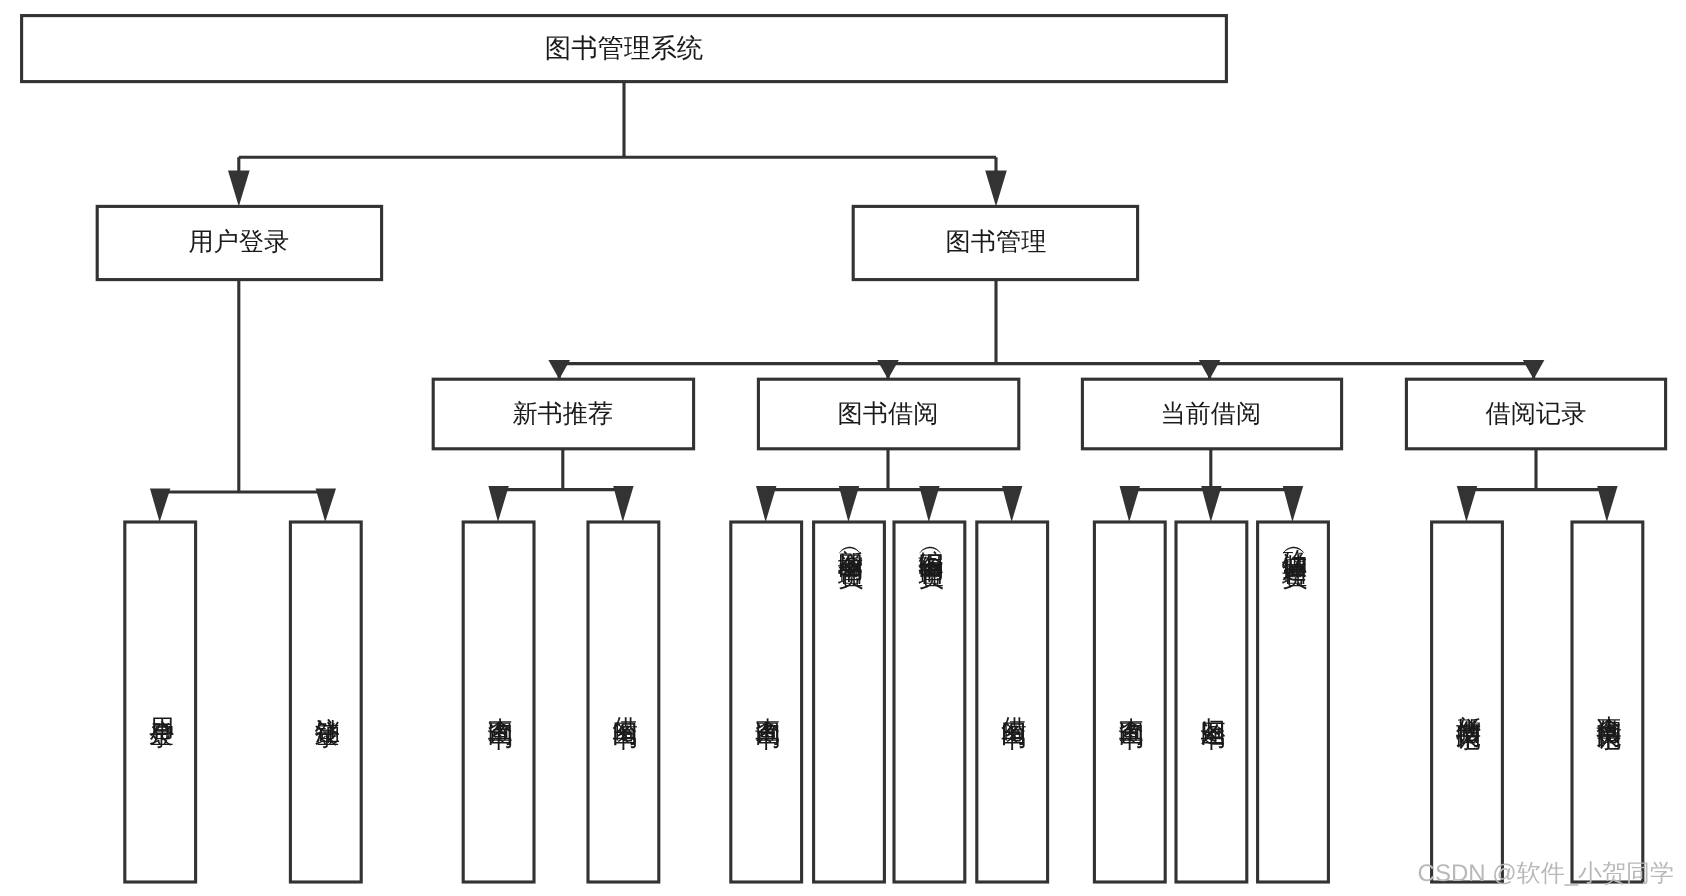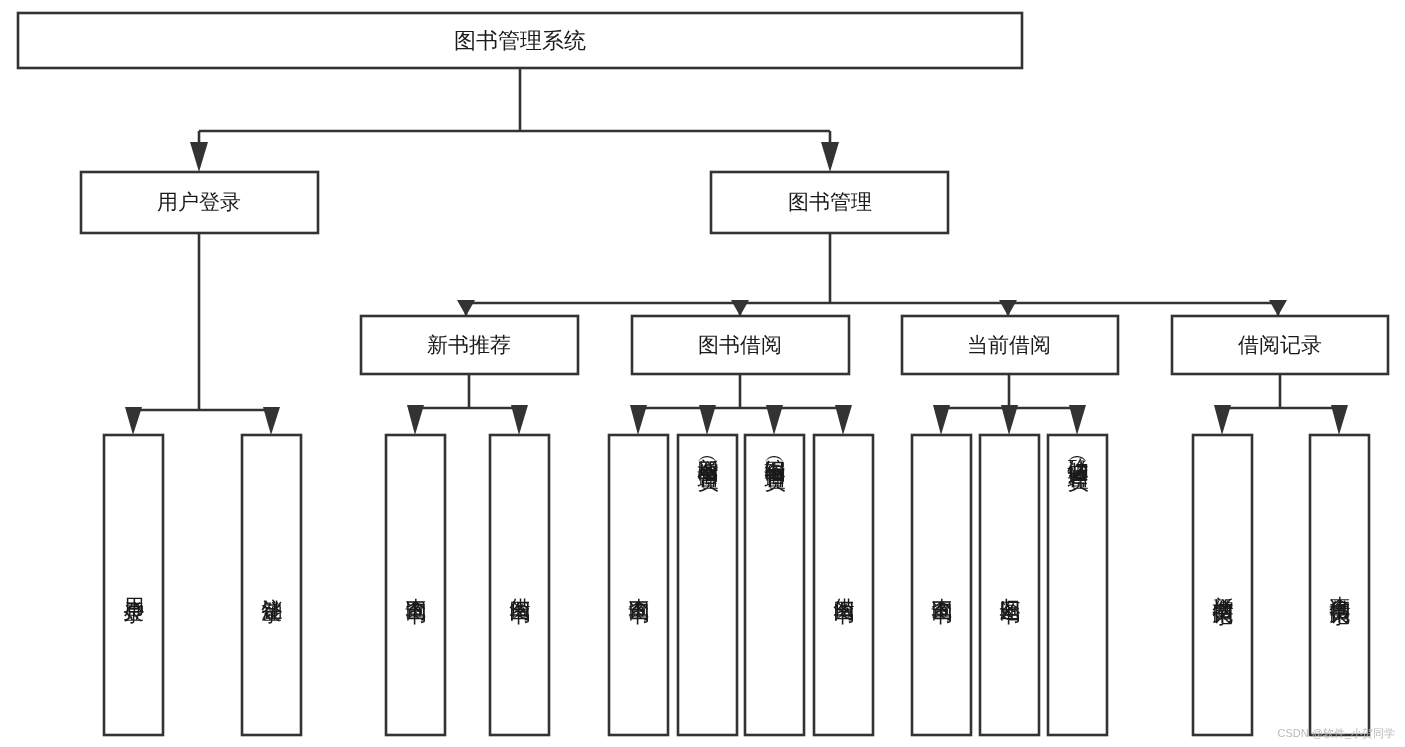--- a/index.html
+++ b/index.html
@@ -71,21 +71,21 @@
     letter-spacing: 2px;
     color: #1a1a1a;
     white-space: nowrap;
     text-align: center;
   }
   .watermark {
     position: absolute;
     right: 10px;
     bottom: 6px;
     font-family: "Liberation Sans", "DejaVu Sans", sans-serif;
-    font-size: 11px;
+    font-size: 20px;
     color: #b9b9b9;
     white-space: nowrap;
     user-select: none;
   }
 </style>
 </head>
 <body>
 
 <div id="diagram-root">
 

